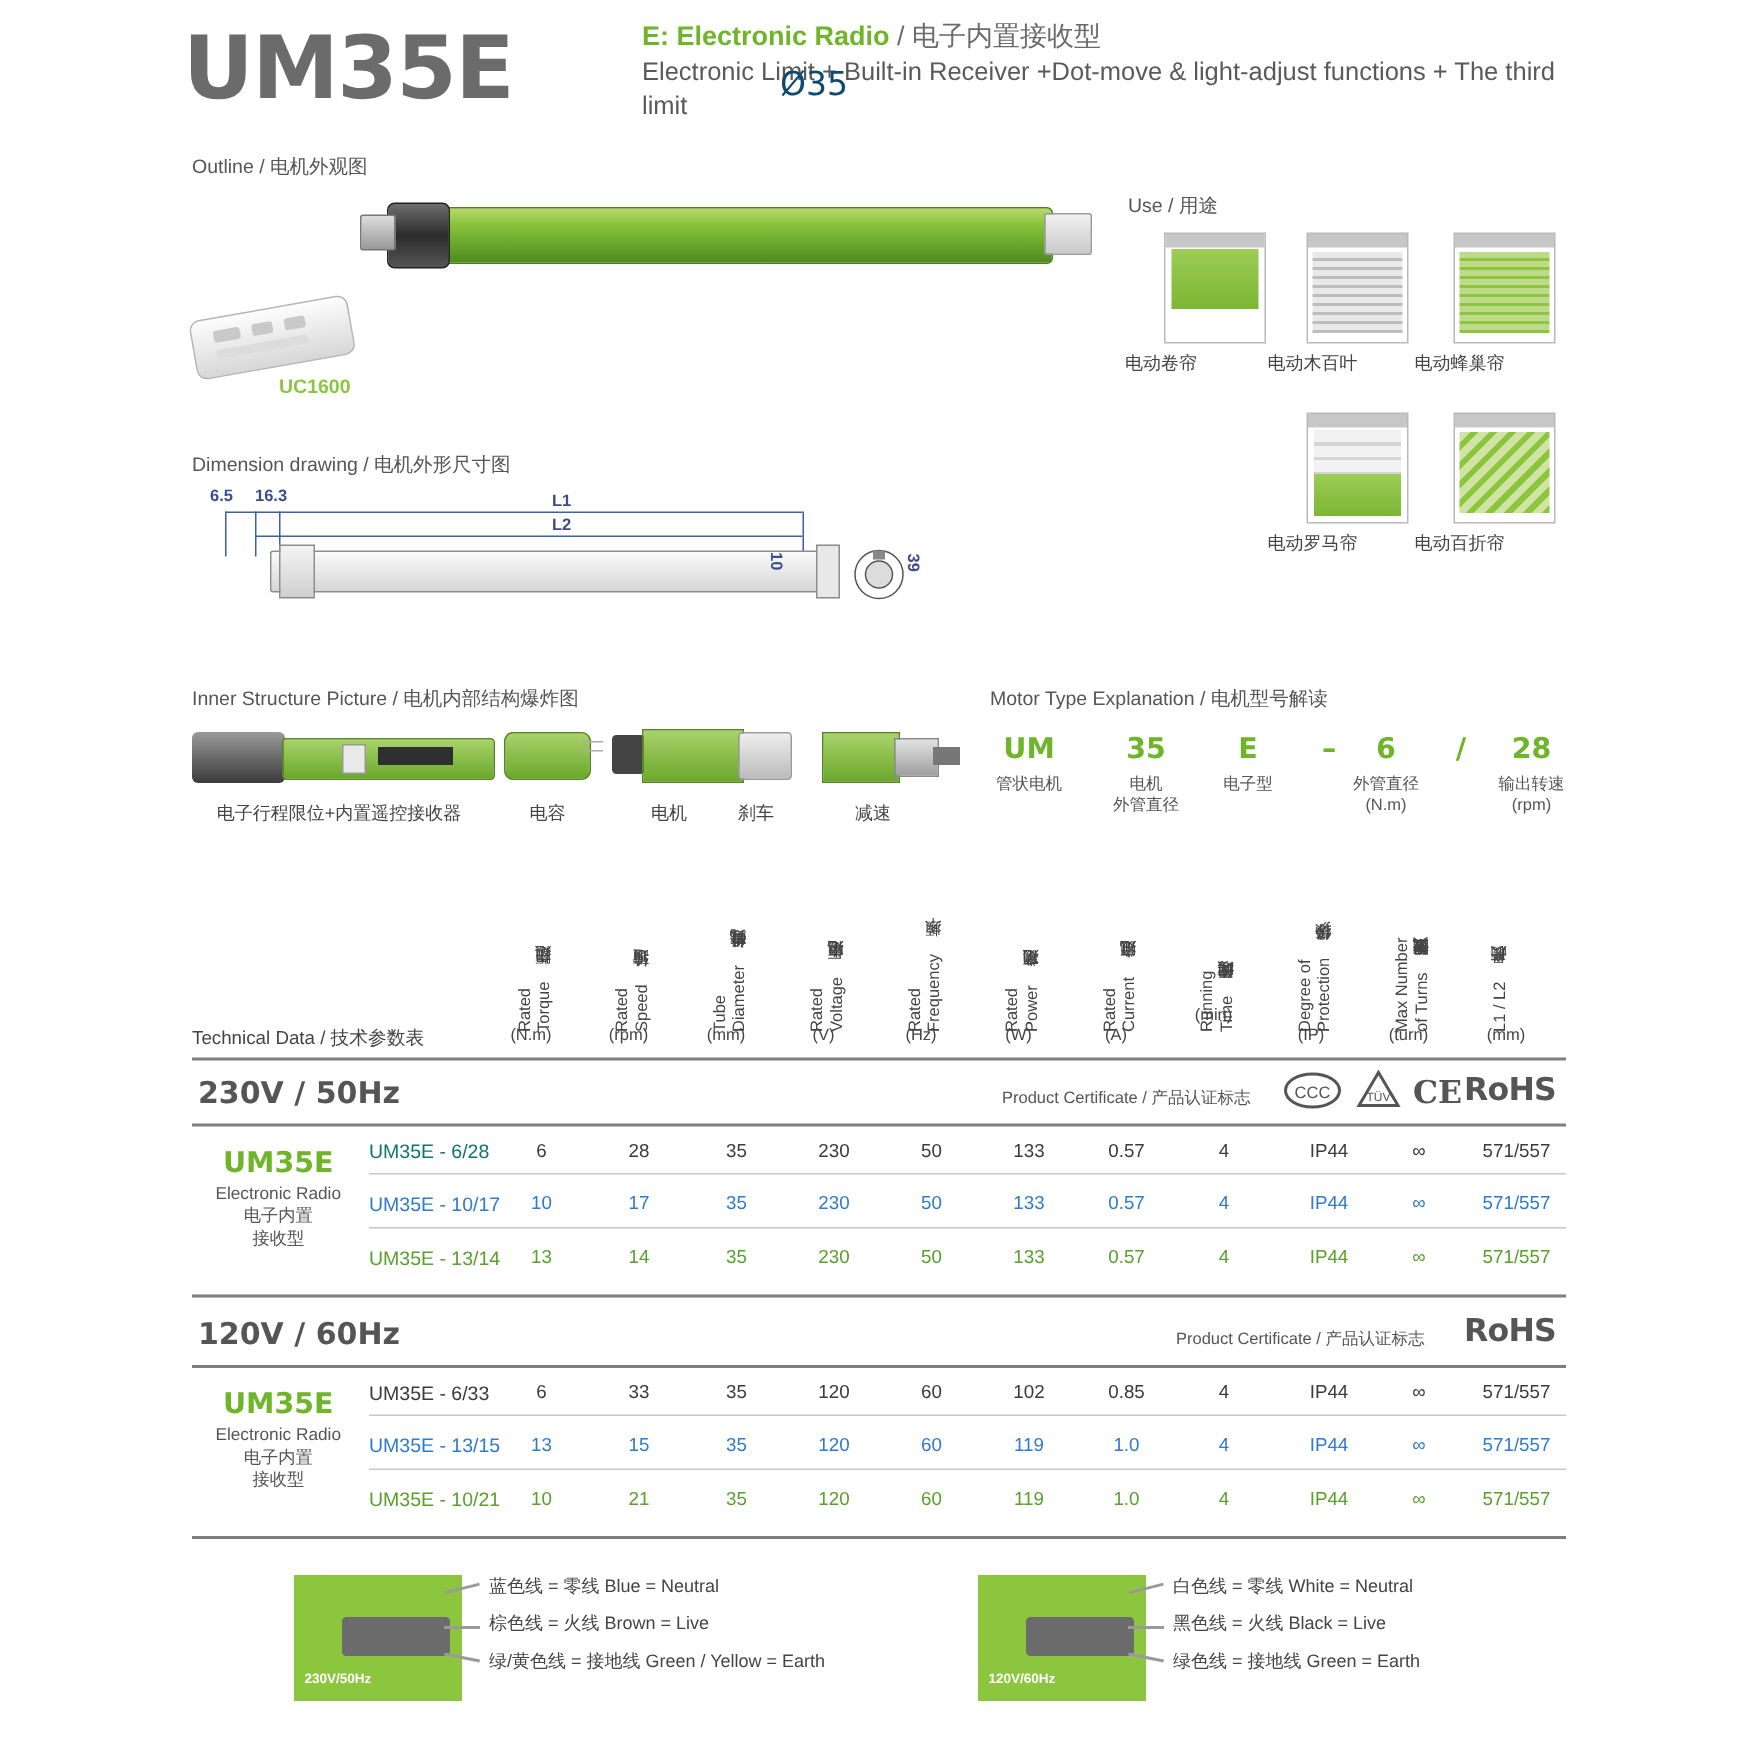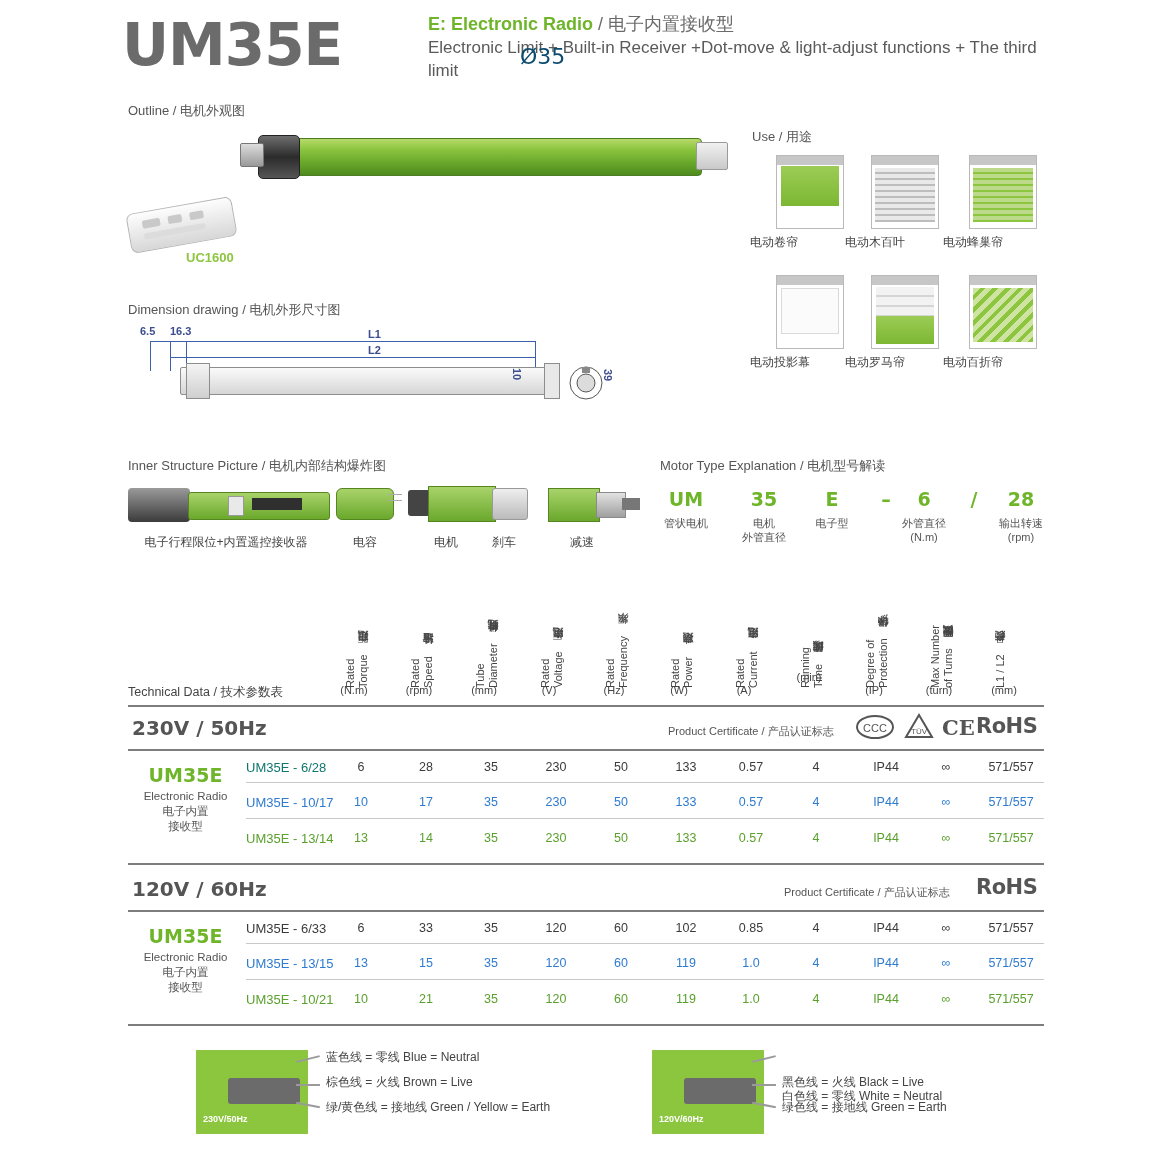--- a/index.html
+++ b/index.html
@@ -194,27 +194,20 @@
     <div class="use-cap">电动木百叶</div>
   </div>
   <div class="use-item" style="left:943px;top:155px;">
     <div class="blind">
       <div class="hdr"></div>
         <div class="slats-g"></div>
     </div>
     <div class="use-cap">电动蜂巢帘</div>
   </div>
 
-  <div class="use-item" style="left:750px;top:275px;">
-    <div class="blind">
-      <div class="hdr"></div>
-        <div class="screen"></div>
-    </div>
-    <div class="use-cap">电动投影幕</div>
-  </div>
   <div class="use-item" style="left:845px;top:275px;">
     <div class="blind">
       <div class="hdr"></div>
         <div class="roman"></div>
         <div class="roman-g"></div>
     </div>
     <div class="use-cap">电动罗马帘</div>
   </div>
   <div class="use-item" style="left:943px;top:275px;">
     <div class="blind">
@@ -496,18 +489,18 @@
     <div class="wtxt" style="left:326px;top:1099px;">绿/黄色线 = 接地线  Green / Yellow = Earth</div>
   </div>
 
   <div>
     <div class="wire-blob" style="left:652px;top:1050px;"></div>
     <div class="wire-body" style="left:684px;top:1078px;"></div>
     <div class="vtag" style="left:659px;top:1114px;">120V/60Hz</div>
     <div class="wline" style="left:752px;top:1058px;width:24px;transform:rotate(-14deg);"></div>
     <div class="wline" style="left:752px;top:1084px;width:24px;"></div>
     <div class="wline" style="left:752px;top:1104px;width:24px;transform:rotate(11deg);"></div>
-    <div class="wtxt" style="left:782px;top:1049px;margin-top:39px;">白色线 = 零线   White = Neutral</div>
+    <div class="wtxt" style="left:782px;top:1049px;">白色线 = 零线   White = Neutral</div>
     <div class="wtxt" style="left:782px;top:1074px;">黑色线 = 火线   Black = Live</div>
     <div class="wtxt" style="left:782px;top:1099px;">绿色线 = 接地线  Green = Earth</div>
   </div>
 
 </div>
 
 </body></html>

